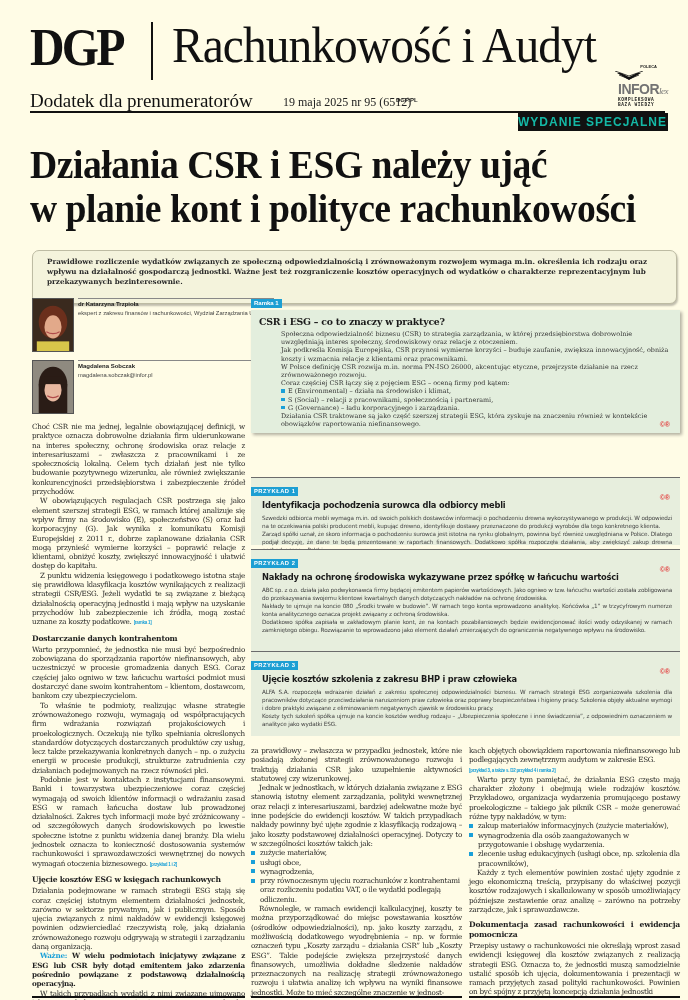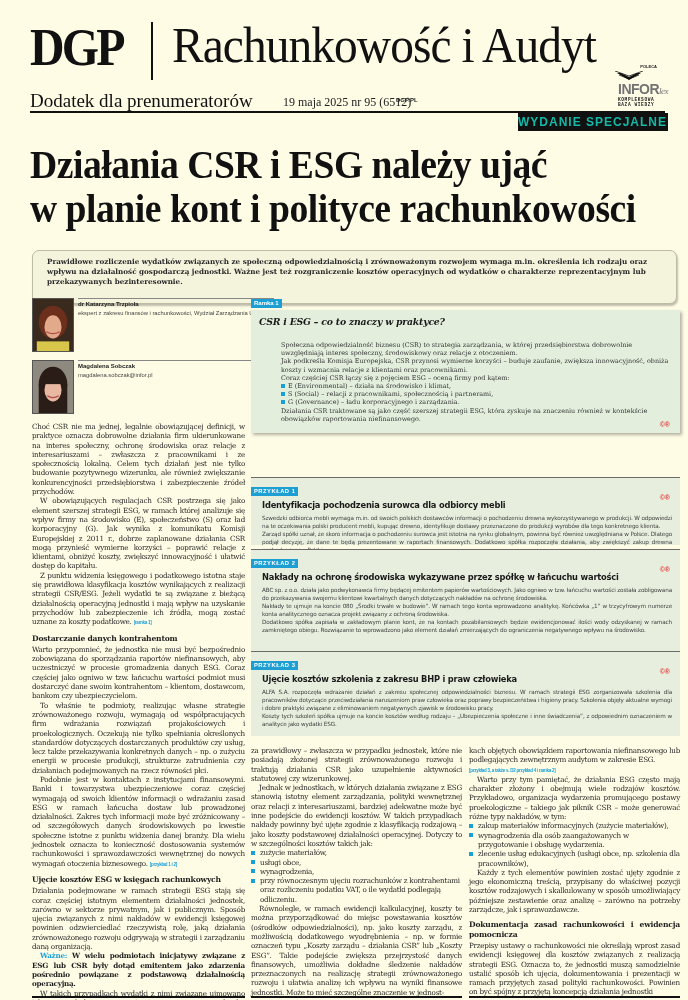--- a/index.html
+++ b/index.html
@@ -99,21 +99,21 @@
   .bottom-rule { position: absolute; top: 996px; height: 2px; background: #111; }
   
   .box-tag {
     position: absolute; background: #1d9fd3; color: #fff;
     font-family: "Liberation Sans", sans-serif; font-size: 6px; font-weight: bold; padding: 1px 3px; line-height: 7px;
   }
   .ramka {
     position: absolute; left: 251px; top: 310px; width: 429px; height: 123px;
     background: #e3eedd; box-shadow: 2px 2px 3px rgba(0,0,0,0.3); padding: 6px 8px;
   }
-  .ramka h2 { font-size: 9.3px; font-weight: bold; margin-bottom: 14px; letter-spacing: -0.2px; font-style: italic; }
+  .ramka h2 { font-size: 9.3px; font-weight: bold; margin-bottom: 3px; letter-spacing: -0.2px; }
   .ramka .txt { font-size: 6.4px; line-height: 8.2px; color: #333; margin-left: 22px; }
   .ramka li { list-style: none; padding-left: 7px; position: relative; }
   .ramka li::before { content: ""; position: absolute; left: 0; top: 2px; width: 3.5px; height: 3.5px; background: #1aa0d8; }
   .cc { color: #e33838; font-family: "Liberation Sans", sans-serif; font-weight: bold; font-size: 7px; position: absolute; right: 10px; }
   
   .example {
     position: absolute; left: 251px; width: 429px;
     background: #e7eedd; border-top: 1.5px solid #6b6b6b; padding: 0 8px 6px 8px;
   }
   .example .tag {
@@ -233,20 +233,21 @@
   <p class="noindent">Przepisy ustawy o rachunkowości nie określają wprost zasad ewidencji księgowej dla kosztów związanych z realizacją strategii ESG. Oznacza to, że jednostki muszą samodzielnie ustalić sposób ich ujęcia, dokumentowania i prezentacji w ramach przyjętych zasad polityki rachunkowości. Powinien on być spójny z przyjętą koncepcją działania jednostki</p>
 </div>
 <div class="bottom-rule" style="left:469px; width:211px;"></div>
 
 <div class="box-tag" style="left:251px; top:299px;">Ramka 1</div>
 <div class="ramka">
   <h2>CSR i ESG – co to znaczy w praktyce?</h2>
   <div class="txt">
     <div>Społeczna odpowiedzialność biznesu (CSR) to strategia zarządzania, w której przedsiębiorstwa dobrowolnie uwzględniają interes społeczny, środowiskowy oraz relacje z otoczeniem.</div>
     <div>Jak podkreśla Komisja Europejska, CSR przynosi wymierne korzyści – buduje zaufanie, zwiększa innowacyjność, obniża koszty i wzmacnia relacje z klientami oraz pracownikami.</div>
+    <div>W Polsce definicję CSR rozwija m.in. norma PN-ISO 26000, akcentując etyczne, przejrzyste działanie na rzecz zrównoważonego rozwoju.</div>
     <div>Coraz częściej CSR łączy się z pojęciem ESG – oceną firmy pod kątem:</div>
     <ul>
       <li>E (Environmental) – działa na środowisko i klimat,</li>
       <li>S (Social) – relacji z pracownikami, społecznością i partnerami,</li>
       <li>G (Governance) – ładu korporacyjnego i zarządzania.</li>
     </ul>
     <div>Działania CSR traktowane są jako część szerszej strategii ESG, która zyskuje na znaczeniu również w kontekście obowiązków raportowania niefinansowego.</div>
   </div>
   <span class="cc" style="bottom:5px;">©®</span>
 </div>

